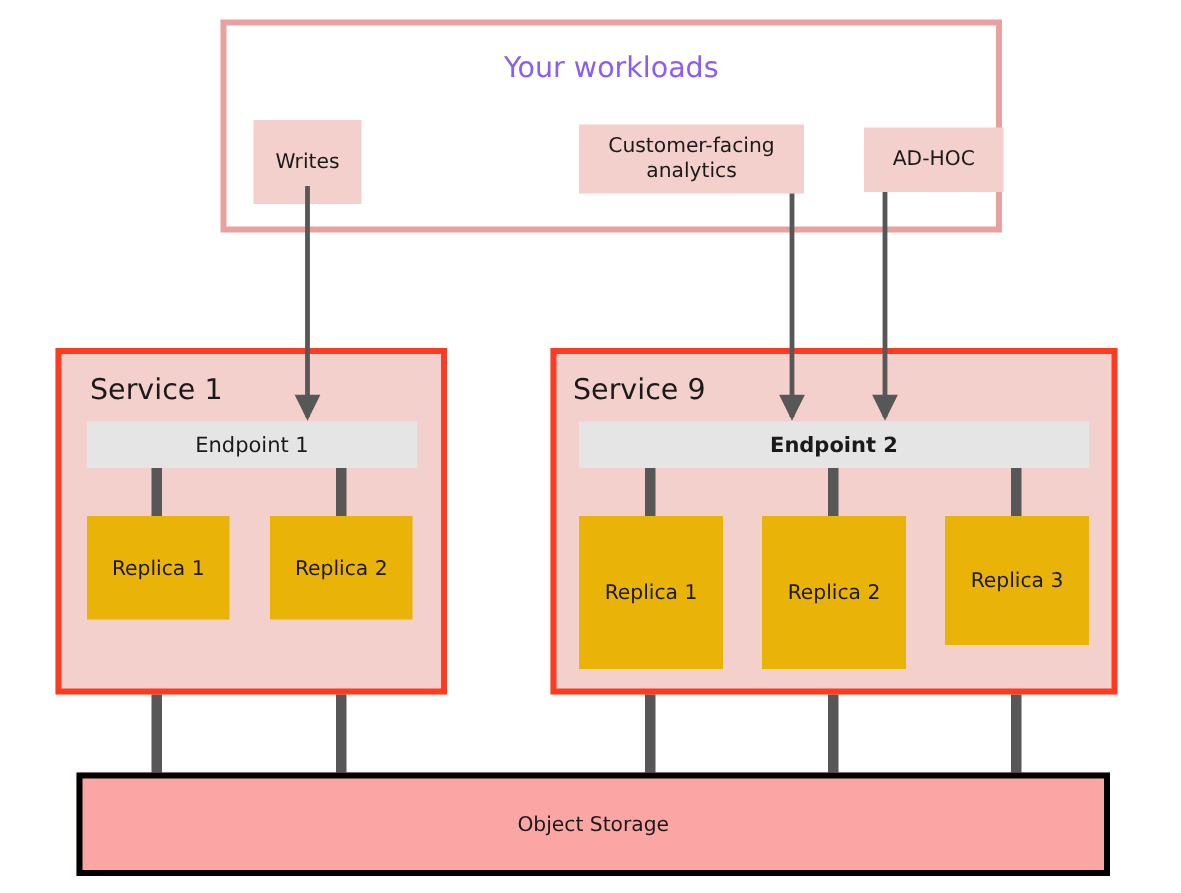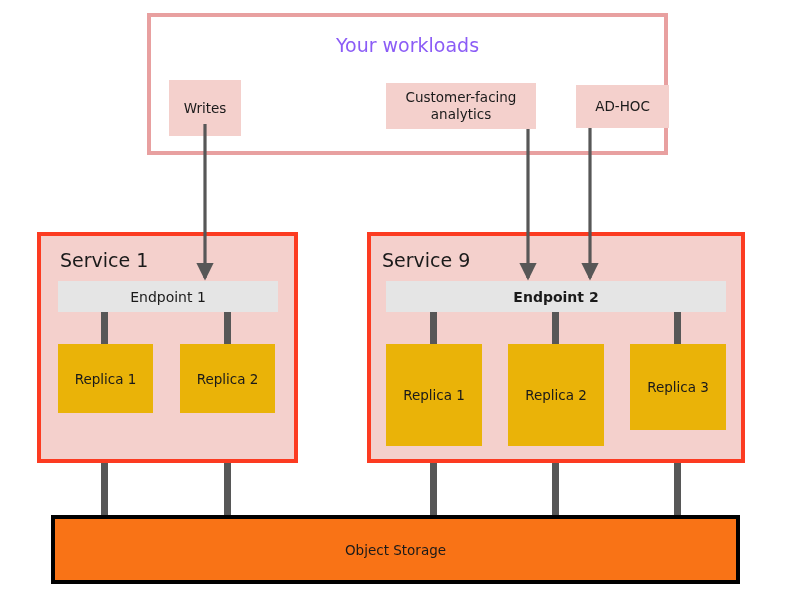--- a/index.html
+++ b/index.html
@@ -97,21 +97,21 @@
   .conn {
     background: #575757;
     width: 7px;
   }
 
   
   .storage-box {
     left: 51px; top: 515px;
     width: 689px; height: 69px;
     border: 4px solid #000000;
-    background: #f97316;
+    background: #fca5a5;
     display: flex;
     align-items: center;
     justify-content: center;
     font-size: 13.5px;
     color: #1a1a1a;
   }
 
   
   .arrow-layer {
     left: 0; top: 0; width: 787px; height: 595px;

